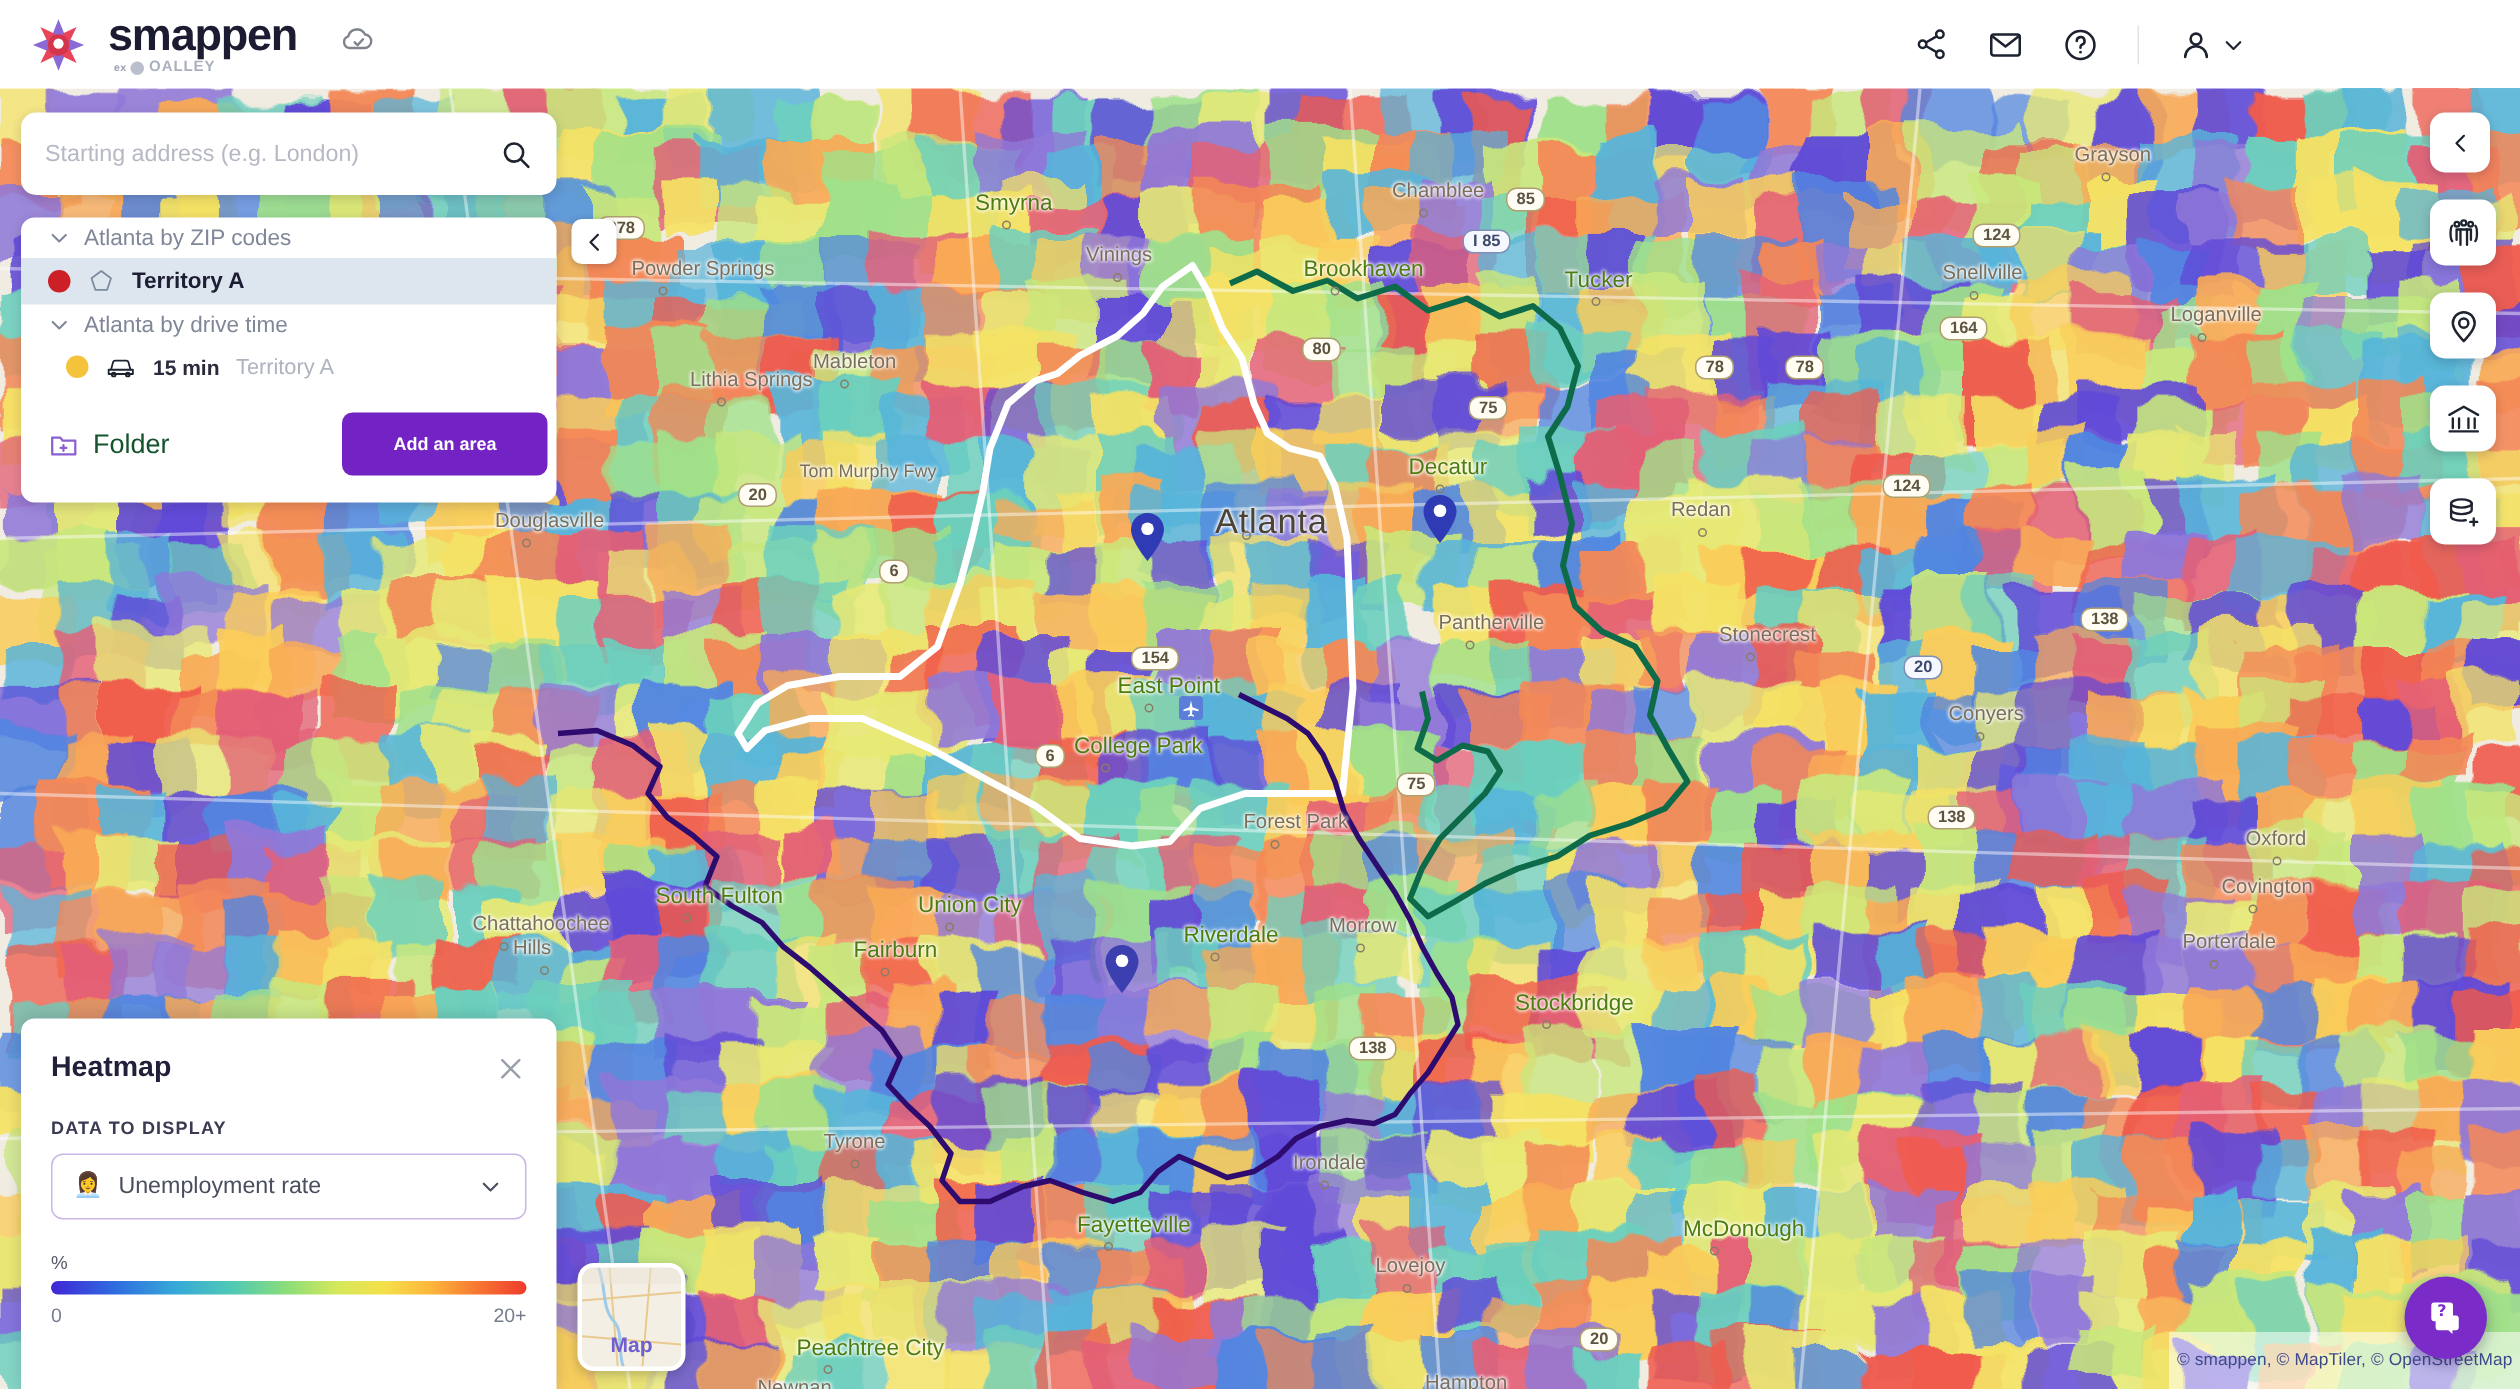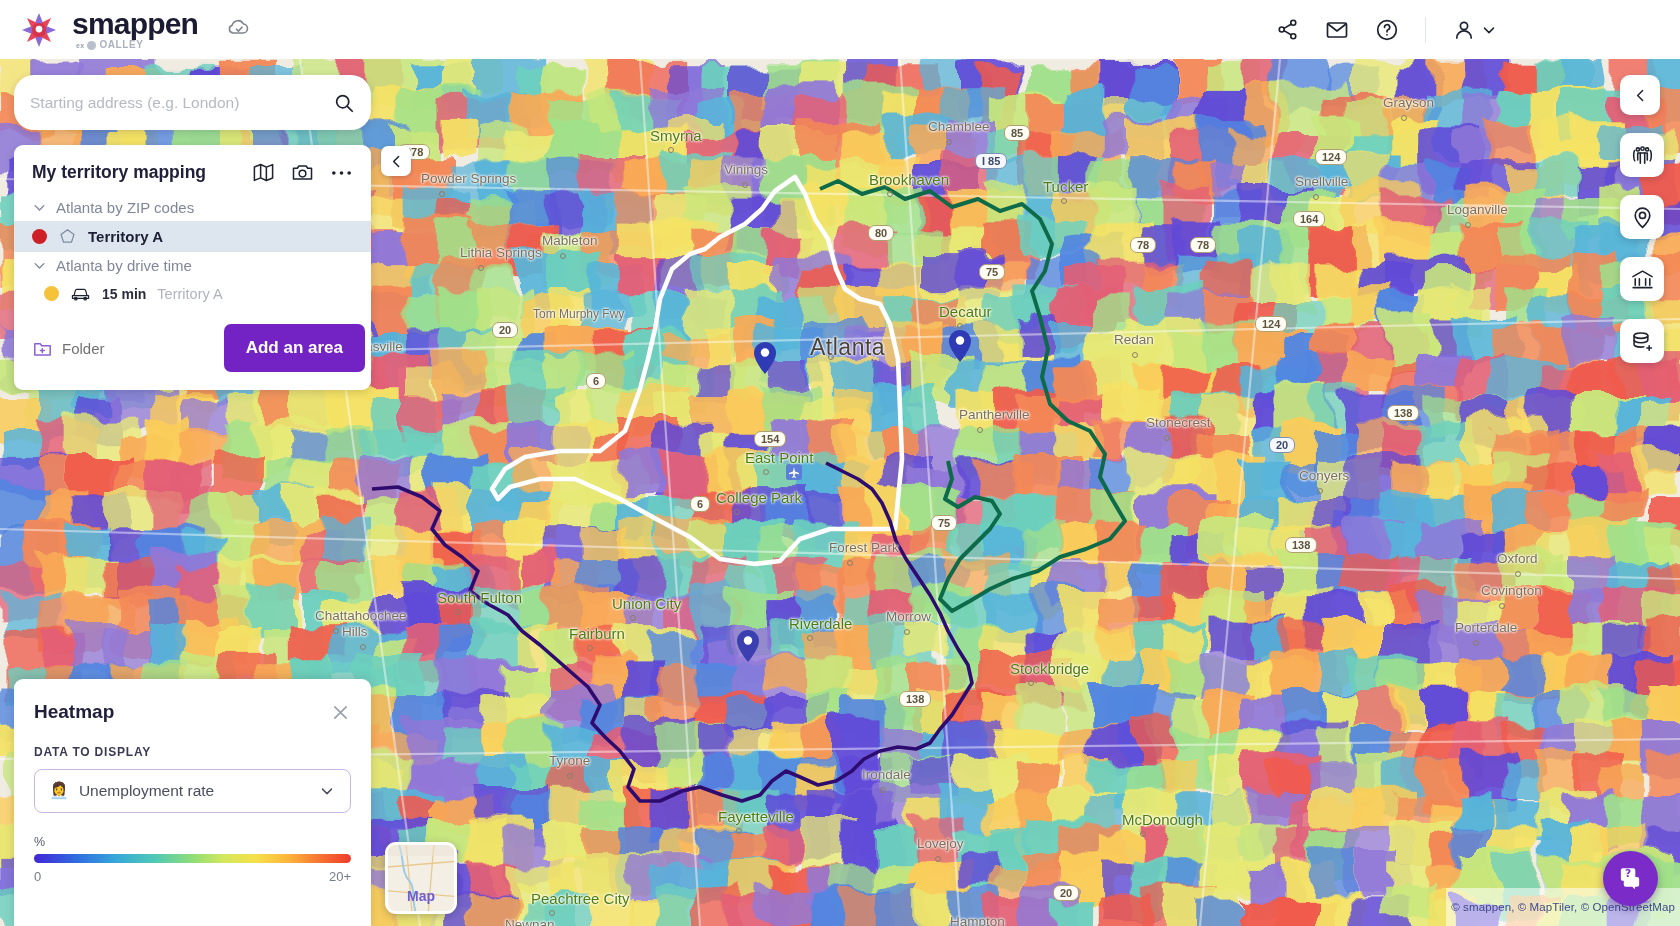--- a/index.html
+++ b/index.html
@@ -59,21 +59,21 @@
   .mdot { position: absolute; width: 6px; height: 6px; border: 1.4px solid #8a7d68;
     border-radius: 50%; background: transparent; pointer-events: none; }
   .shield { position: absolute; border-radius: 7px; border: 1.4px solid #b0a070;
     background: #fffdf4; color: #5d5440; font-size: 11px; padding: 1px 6px;
     pointer-events: none; font-weight: 600; }
   .shield.blue { border-color: #7e8fb8; color: #3e4a6b; background: #f6f8ff; }
 
   
   .search-card {
     position: absolute; top: 75px; left: 14px; width: 357px; height: 55px;
-    background: #fff; border-radius: 20px; box-shadow: 0 2px 8px rgba(20,20,50,.16);
+    background: #fff; border-radius: 10px; box-shadow: 0 2px 8px rgba(20,20,50,.16);
     display: flex; align-items: center; padding: 0 16px; z-index: 40;
   }
   .search-input {
     flex: 1; border: none; outline: none; font-size: 15.5px; color: #2c2c3e;
     font-family: "Liberation Sans", sans-serif; background: transparent;
   }
   .search-input::placeholder { color: #b6b9c4; font-style: normal; }
   .search-btn { cursor: pointer; display: flex; padding-left: 8px; }
 
   .layers-card {
@@ -94,24 +94,24 @@
   .swatch { width: 15px; height: 15px; border-radius: 50%; flex: none; }
   .terr-name { font-size: 15px; color: #4c5264; }
   .terr-row.sel .terr-name { color: #1d1d33; font-weight: 700; }
   .dt-row { display: flex; align-items: center; gap: 11px; padding: 6px 30px; cursor: pointer; }
   .dt-time { font-size: 14px; color: #2b2b3e; font-weight: 700; }
   .dt-sub { font-size: 14.5px; color: #aeb3c0; }
 
   .lc-foot { display: flex; align-items: center; justify-content: space-between;
     padding: 16px 0 0 18px; }
   .folder-btn { display: flex; align-items: center; gap: 9px; cursor: pointer; }
-  .folder-lbl { font-size: 15px; color: #737373; }
+  .folder-lbl { font-size: 18px; color: #14532d; }
   .add-area {
     background: #7323c4; color: #fff; border: none; border-radius: 7px;
-    font-size: 17px; font-weight: 700; padding: 14px 22px; cursor: pointer;
+    font-size: 12px; font-weight: 700; padding: 14px 34px; cursor: pointer;
     font-family: "Liberation Sans", sans-serif; margin-right: 6px;
   }
 
   
   .collapse-left {
     position: absolute; top: 146px; left: 381px; width: 30px; height: 30px;
     background: #fff; border-radius: 7px; box-shadow: 0 1px 4px rgba(20,20,50,.22);
     display: flex; align-items: center; justify-content: center; cursor: pointer; z-index: 41;
   }
 
@@ -1619,44 +1619,20 @@
     <input class="search-input" value="" placeholder="Starting address (e.g. London)" style="">
     <span class="search-btn">
       <svg width="22" height="22" viewBox="0 0 24 24" fill="none" stroke="#1e2330" stroke-width="1.9" stroke-linecap="round">
         <circle cx="10.6" cy="10.6" r="6.6"></circle>
           <path d="M15.6 15.6 L21 21"></path>
       </svg>
     </span>
   </div>
 
   <div class="layers-card">
-    <div class="lc-head">
-      <div class="lc-title">My territory mapping</div>
-      <div class="lc-head-icons">
-        <span>
-          <svg width="23" height="23" viewBox="0 0 24 24" fill="none" stroke="#1e2330" stroke-width="1.6" stroke-linejoin="round">
-            <path d="M2.5 6.2 L9 3.6 L15 6.4 L21.5 3.8 L21.5 17.8 L15 20.4 L9 17.6 L2.5 20.2 Z"></path>
-            <path d="M9 3.6 L9 17.6M15 6.4 L15 20.4"></path>
-          </svg>
-        </span>
-        <span>
-          <svg width="23" height="23" viewBox="0 0 24 24" fill="none" stroke="#1e2330" stroke-width="1.6" stroke-linejoin="round">
-            <path d="M2.6 7.6h4l1.6-2.4h7.6l1.6 2.4h4v11.2H2.6z"></path>
-              <circle cx="12" cy="13.1" r="3.5"></circle>
-          </svg>
-        </span>
-        <span>
-          <svg width="23" height="10" viewBox="0 0 24 10">
-            <circle cx="4" cy="5" r="1.9" fill="#1e2330"></circle>
-              <circle cx="12" cy="5" r="1.9" fill="#1e2330"></circle>
-              <circle cx="20" cy="5" r="1.9" fill="#1e2330"></circle>
-          </svg>
-        </span>
-      </div>
-    </div>
 
     <div class="group-row">
       <svg width="15" height="15" viewBox="0 0 24 24" fill="none" stroke="#7f8798" stroke-width="2.2" stroke-linecap="round" stroke-linejoin="round">
         <path d="M5 9l7 7 7-7"></path>
       </svg>
       <span class="gname">Atlanta by ZIP codes</span>
     </div>
 
     <div class="terr-row sel">
       <span class="swatch" id="sw0" style="background: rgb(205, 32, 38);"></span>

